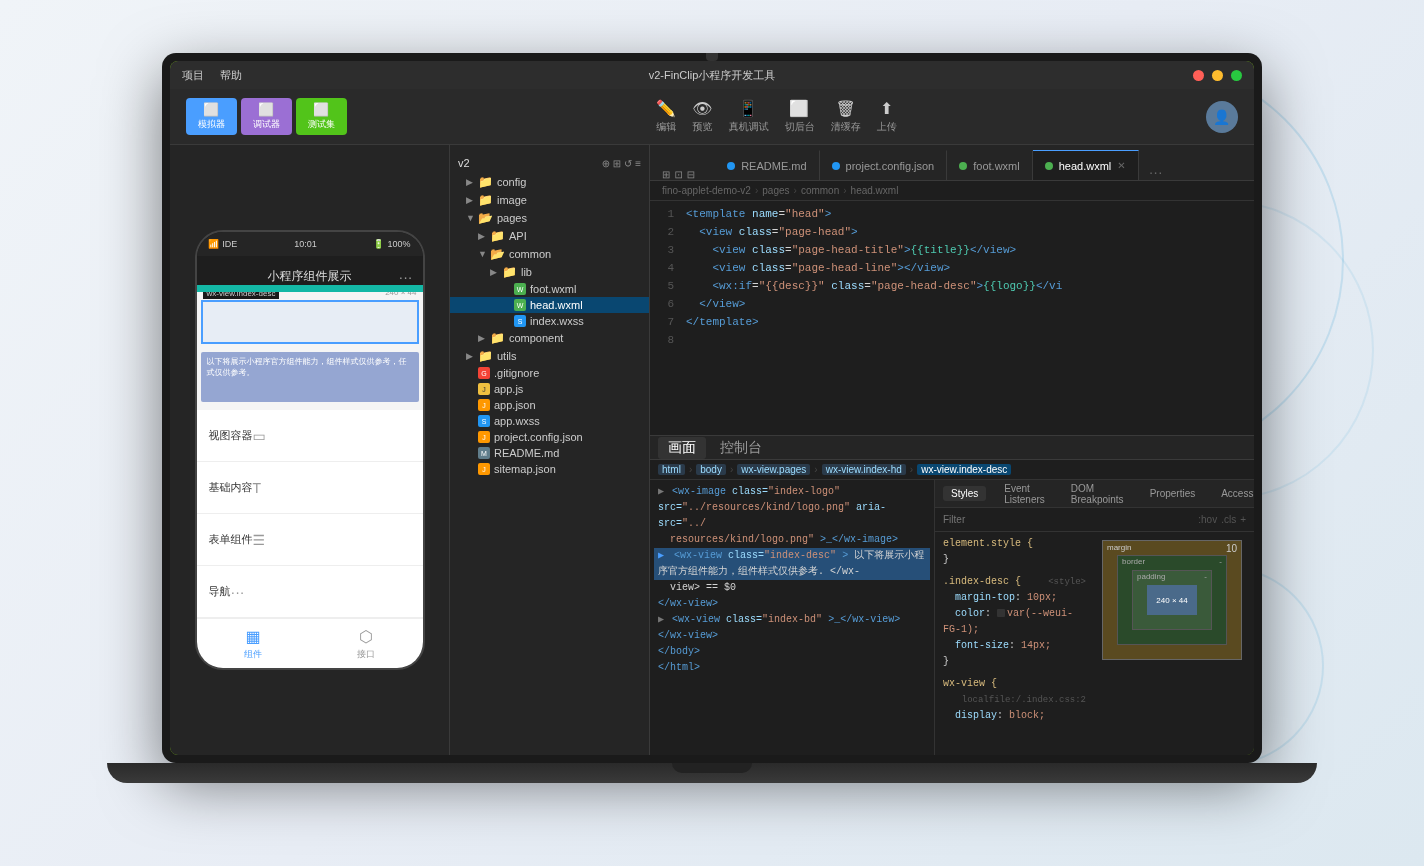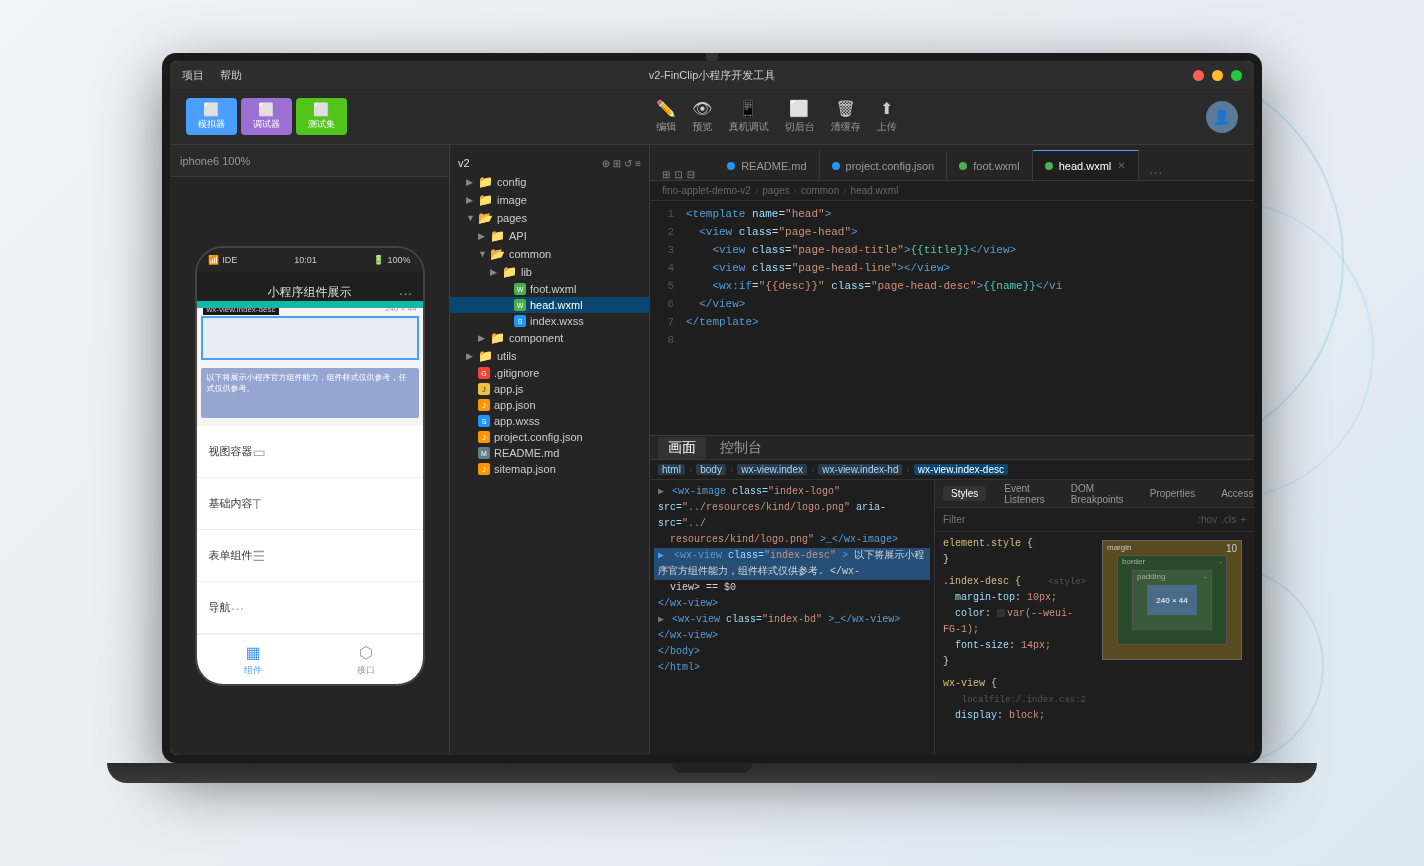--- a/index.html
+++ b/index.html
@@ -612,23 +612,20 @@
           </div>
         </div>
         <div class="toolbar-right">
           <div class="avatar">👤</div>
         </div>
       </div>
 
       <div class="main-area">
 
         <div class="preview-panel">
-          <div class="preview-topbar">
-            <span>iphone6 100%</span>
-          </div>
           <div class="preview-phone-container">
             <div class="phone-frame">
               <div class="phone-status-bar">
                 <span>📶 IDE</span>
                 <span>10:01</span>
                 <span>🔋 100%</span>
               </div>
               <div class="phone-nav-bar">
                 <span>小程序组件展示</span>
                 <span class="phone-nav-more">···</span>
@@ -843,21 +840,21 @@
               <div class="code-line">
                 <span class="line-num">3</span>
                 <span class="line-content">    <span class="c-tag">&lt;view</span> <span class="c-attr">class</span>=<span class="c-str">"page-head-title"</span><span class="c-tag">&gt;</span><span class="c-tpl">{{title}}</span><span class="c-tag">&lt;/view&gt;</span></span>
               </div>
               <div class="code-line">
                 <span class="line-num">4</span>
                 <span class="line-content">    <span class="c-tag">&lt;view</span> <span class="c-attr">class</span>=<span class="c-str">"page-head-line"</span><span class="c-tag">&gt;&lt;/view&gt;</span></span>
               </div>
               <div class="code-line">
                 <span class="line-num">5</span>
-                <span class="line-content">    <span class="c-tag">&lt;wx:if</span>=<span class="c-str">"{{desc}}"</span> <span class="c-attr">class</span>=<span class="c-str">"page-head-desc"</span><span class="c-tag">&gt;</span><span class="c-tpl">{{name}}</span><span class="c-tag">&lt;/vi</span></span>
+                <span class="line-content">    <span class="c-tag">&lt;wx:if</span>=<span class="c-str">"{{desc}}"</span> <span class="c-attr">class</span>=<span class="c-str">"page-head-desc"</span><span class="c-tag">&gt;</span><span class="c-tpl">{{logo}}</span><span class="c-tag">&lt;/vi</span></span>
               </div>
               <div class="code-line">
                 <span class="line-num">6</span>
                 <span class="line-content">  <span class="c-tag">&lt;/view&gt;</span></span>
               </div>
               <div class="code-line">
                 <span class="line-num">7</span>
                 <span class="line-content"><span class="c-tag">&lt;/template&gt;</span></span>
               </div>
               <div class="code-line">
@@ -870,21 +867,21 @@
               <div class="devtools-tabs">
                 <div class="devtab active">画面</div>
                 <div class="devtab">控制台</div>
               </div>
 
               <div class="devtools-breadcrumb">
                 <span class="devtool-tag">html</span>
                 <span class="breadcrumb-sep">›</span>
                 <span class="devtool-tag">body</span>
                 <span class="breadcrumb-sep">›</span>
-                <span class="devtool-tag">wx-view.index</span>
+                <span class="devtool-tag">wx-view.pages</span>
                 <span class="breadcrumb-sep">›</span>
                 <span class="devtool-tag">wx-view.index-hd</span>
                 <span class="breadcrumb-sep">›</span>
                 <span class="devtool-tag active">wx-view.index-desc</span>
               </div>
 
               <div class="devtools-main">
 
                 <div class="devtools-html">
                   <div class="html-line">

